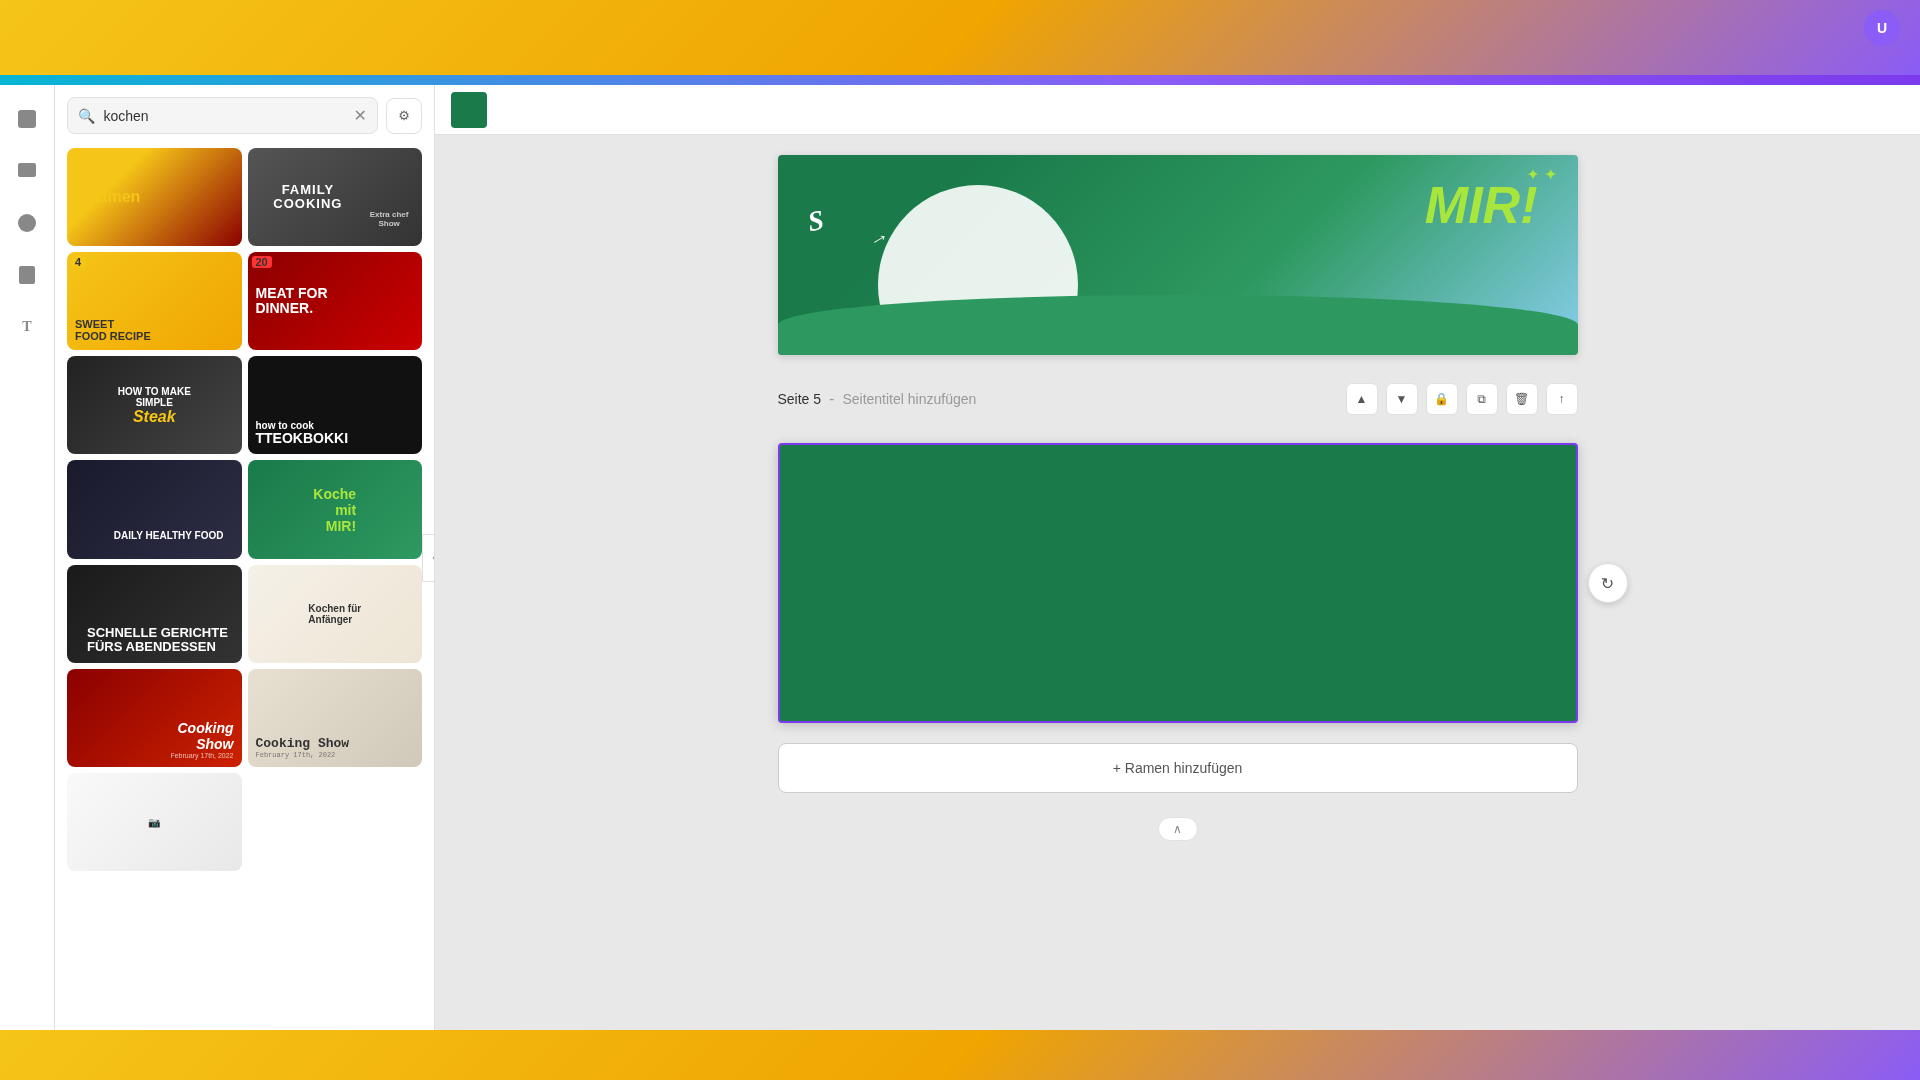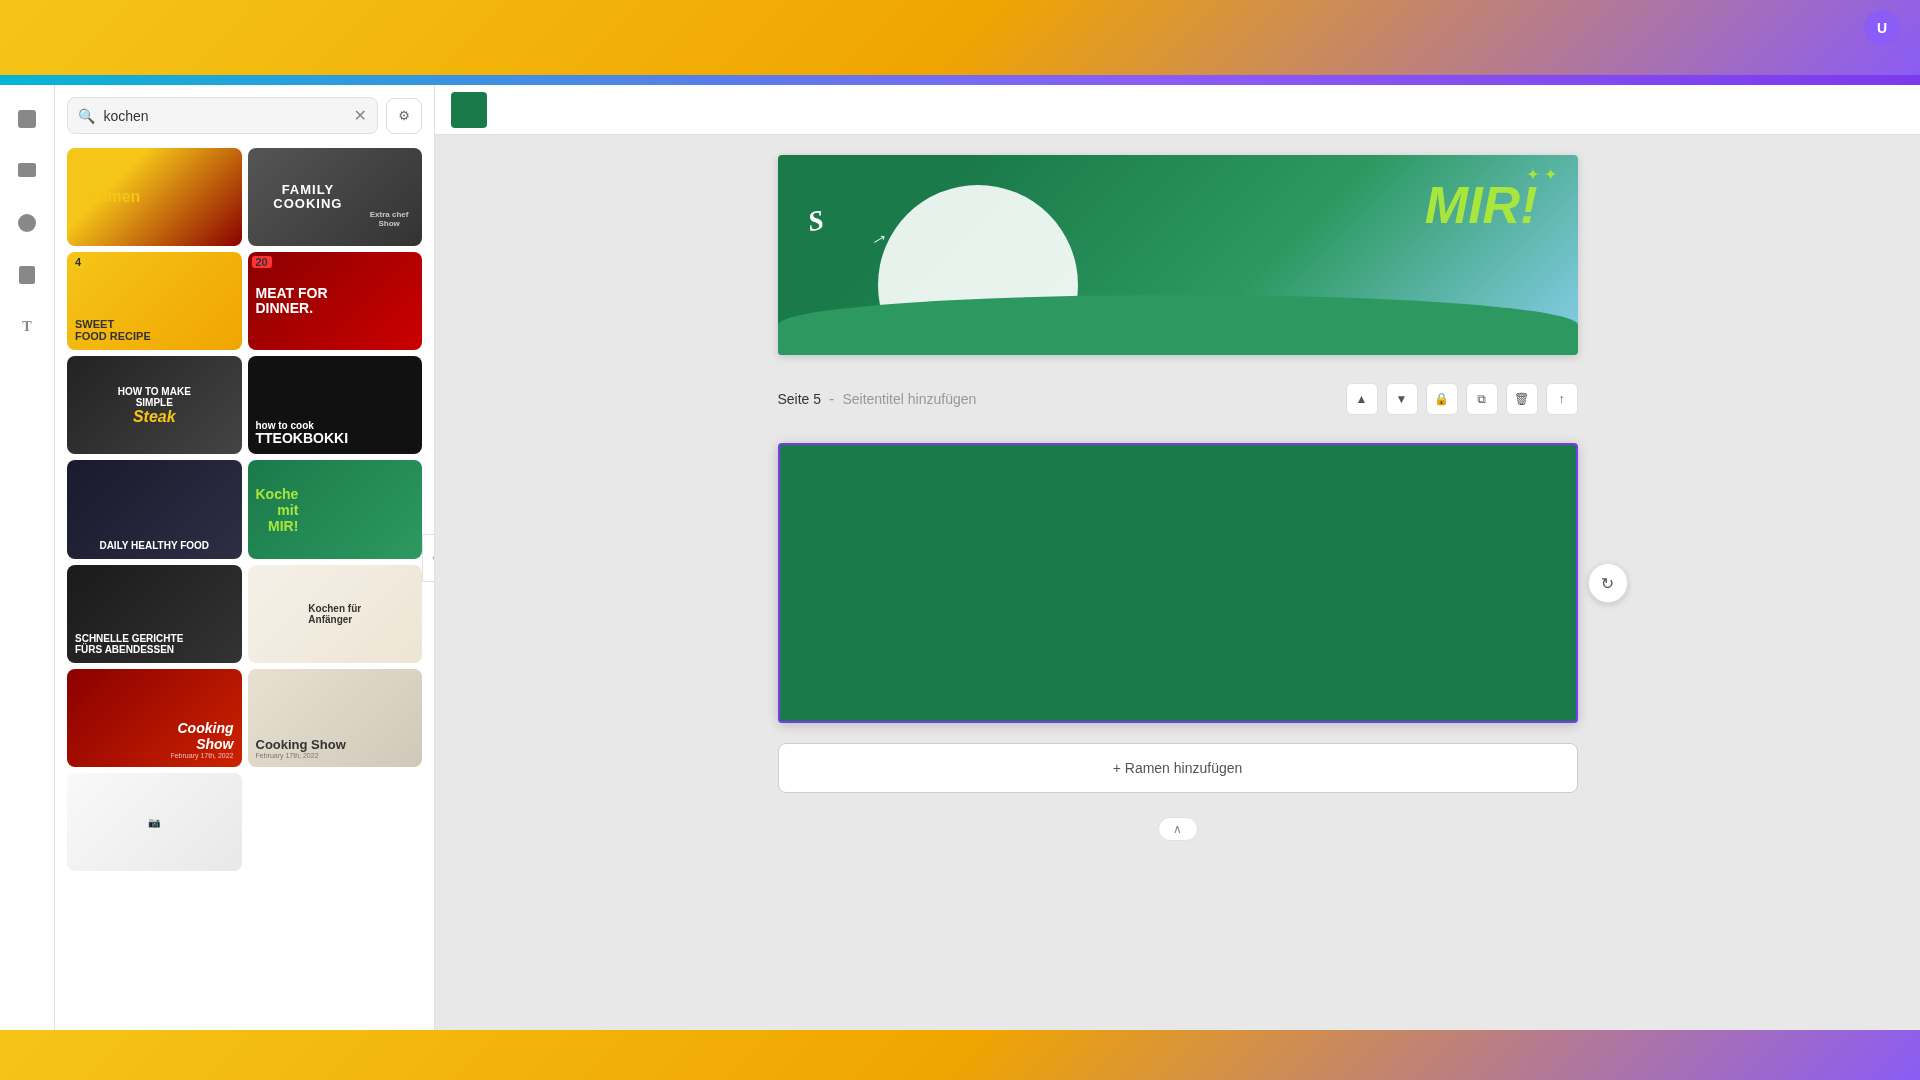--- a/index.html
+++ b/index.html
@@ -243,30 +243,30 @@
       flex-direction: column;
       align-items: center;
       justify-content: center;
       padding: 8px;
     }
 
     .card-healthy {
       background: linear-gradient(135deg, #1a1a2e 0%, #2d2d44 100%);
       display: flex;
       flex-direction: column;
-      align-items: center;
+      align-items: flex-end;
       justify-content: flex-end;
-      padding: 8px;
+      padding: 18px;
     }
 
     .card-koche {
       background: linear-gradient(135deg, #1a7a4a 0%, #2d9960 100%);
       display: flex;
       flex-direction: column;
-      align-items: flex-start;
+      align-items: center;
       justify-content: center;
       padding: 8px;
     }
 
     .card-schnelle {
       background: linear-gradient(135deg, #1a1a1a 0%, #333 100%);
       display: flex;
       flex-direction: column;
       align-items: flex-start;
       justify-content: flex-end;
@@ -291,20 +291,21 @@
       padding: 8px;
     }
 
     .card-cooking-show-2 {
       background: linear-gradient(135deg, #e8e0d0 0%, #d0c8b8 100%);
       display: flex;
       flex-direction: column;
       align-items: flex-start;
       justify-content: flex-end;
       padding: 8px;
+      font-family: Liberation Mono, monospace;
     }
 
     .card-cooking-3 {
       background: linear-gradient(135deg, #f9f9f9 0%, #e8e8e8 100%);
       display: flex;
       align-items: center;
       justify-content: center;
     }
 
     
@@ -698,21 +699,21 @@
           </div>
       </div>
     </div>
 
     <div class="template-card card-koche">
       <span style="color:#a8e63d;font-weight:900;font-size:14px;text-align:right;">Koche<br>mit<br>MIR!</span>
       <div class="card-overlay"></div>
     </div>
 
     <div class="template-card card-schnelle">
-      <span class="tc-title" style="font-size:10px;font-weight:900;color:#fff;text-transform:uppercase;">SCHNELLE GERICHTE<br>FÜRS ABENDESSEN</span>
+      <span class="tc-title" style="font-size:13px;font-weight:900;color:#fff;text-transform:uppercase;margin-left:12px;">SCHNELLE GERICHTE<br>FÜRS ABENDESSEN</span>
       <div class="card-overlay"></div>
     </div>
 
     <div class="template-card card-kochen-anfanger">
       <span class="tc-title tc-dark" style="color:#333;font-size:10px;text-align:left;">Kochen für<br>Anfänger</span>
       <div class="card-overlay"></div>
     </div>
 
     <div class="template-card card-cooking-show-1">
       <span class="tc-title" style="font-size:14px;color:#fff;text-align:right;font-style:italic;">Cooking<br>Show</span>

